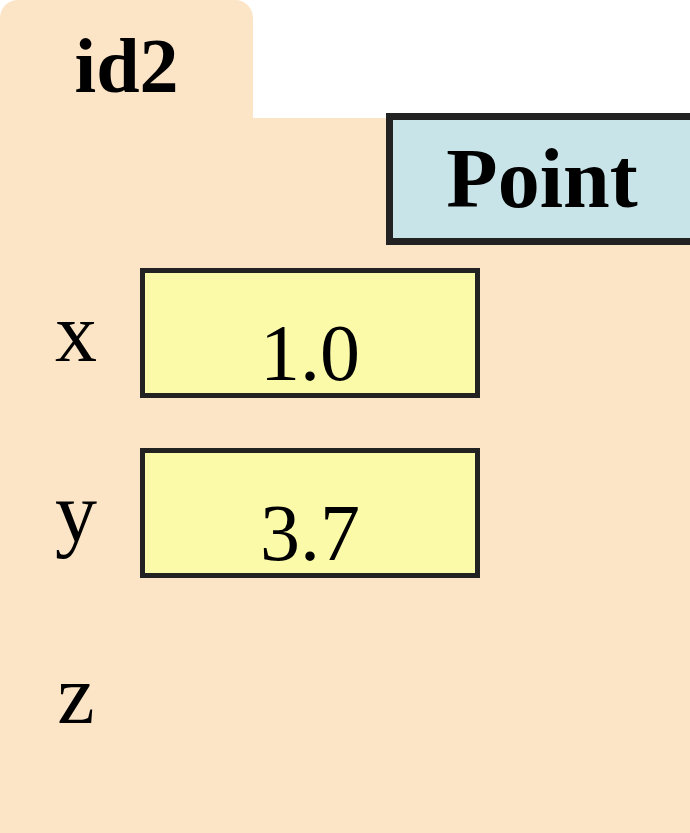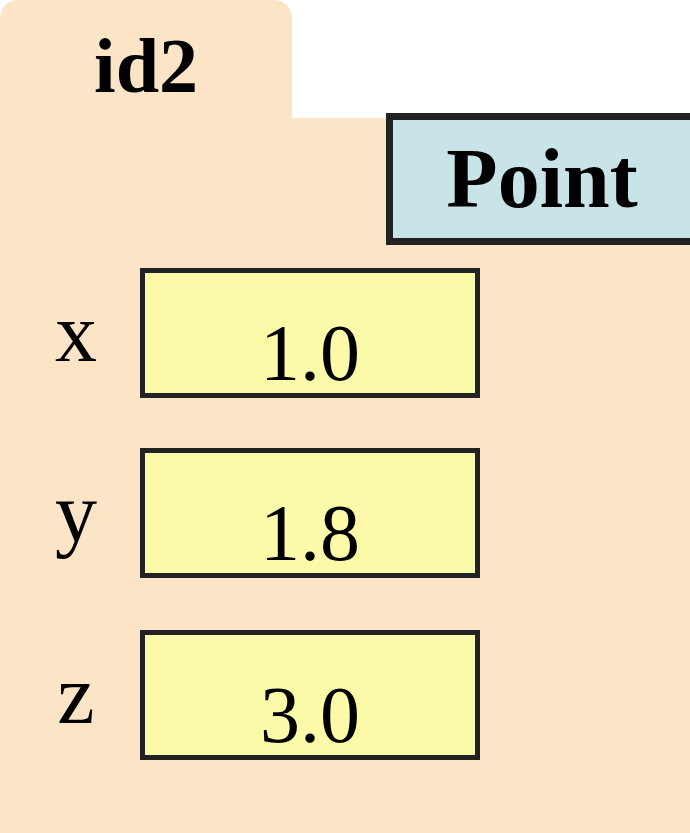--- a/index.html
+++ b/index.html
@@ -22,21 +22,21 @@
     background: var(--background);
     overflow: hidden;
     font-family: "Liberation Serif", "DejaVu Serif", serif;
     color: var(--text);
   }
   
   .frame-tab {
     position: absolute;
     left: 0;
     top: 0;
-    width: 292px;
+    width: 253px;
     height: 122px;
     background: var(--frame-fill);
     border-radius: 18px 18px 0 0;
     display: flex;
     align-items: center;
     justify-content: center;
   }
   .frame-label {
     font-size: 78px;
     font-weight: bold;
@@ -119,21 +119,18 @@
     <span class="class-label">Point</span>
   </div>
 
   <div class="attr-name row-0">x</div>
   <div class="value-box row-0">
     <span class="value-text">1.0</span>
   </div>
 
   <div class="attr-name row-1">y</div>
   <div class="value-box row-1">
-    <span class="value-text">1.8</span>
+    <span class="value-text">3.7</span>
   </div>
 
   <div class="attr-name row-2">z</div>
-  <div class="value-box row-2">
-    <span class="value-text">3.0</span>
-  </div>
 
 </div>
 
 </body></html>

